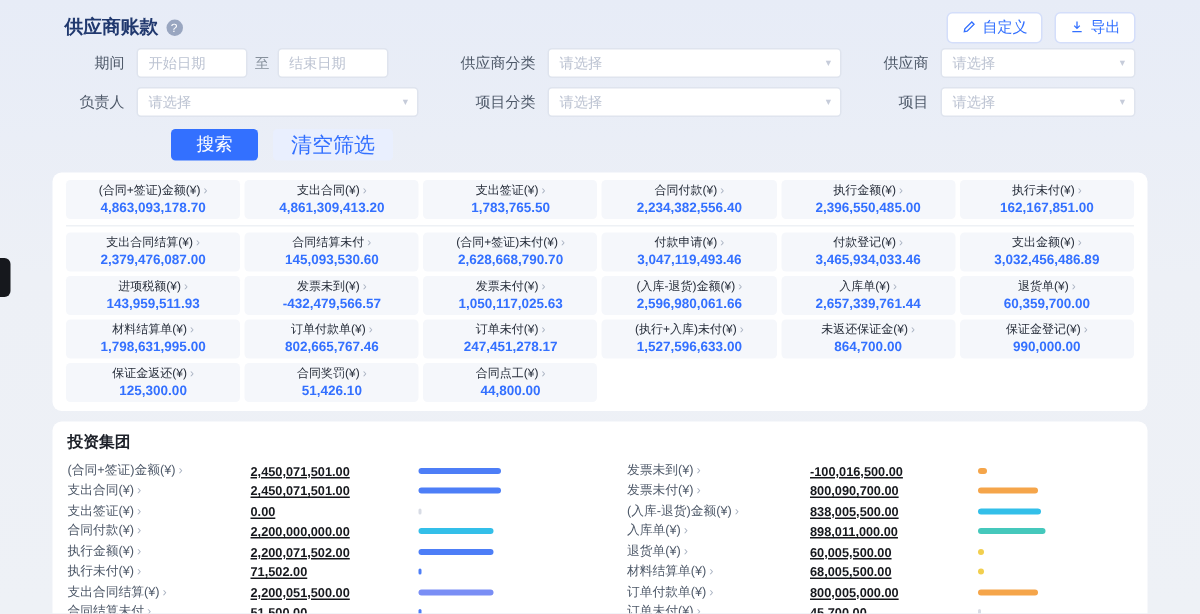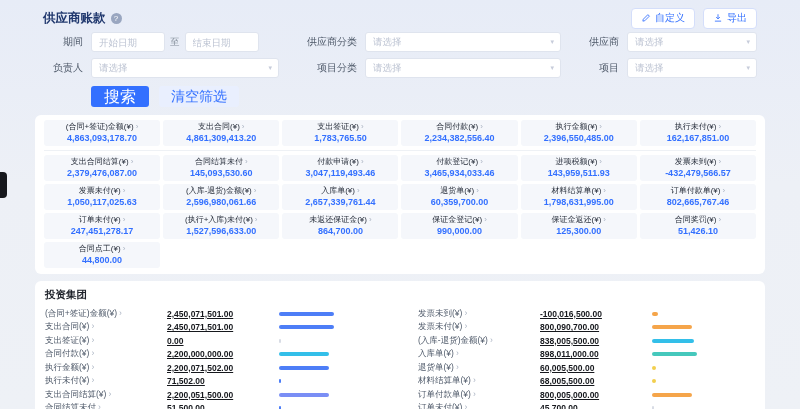--- a/index.html
+++ b/index.html
@@ -25,21 +25,21 @@
   .f-input,.f-select{flex:1;height:20px;background:#fff;border:1px solid #dfe4ee;border-radius:3px;font-size:9.5px;color:#333;padding:0 7px;display:flex;align-items:center;position:relative;font-family:inherit;}
   input.f-input{display:block;}
   input.f-input::placeholder{color:#bcc3d2;}
   .f-select{cursor:pointer;}
   .f-select .ph{color:#bcc3d2;}
   .f-select .chev{position:absolute;right:6px;color:#c6ccda;font-size:7px;}
   .date-group{display:flex;align-items:center;gap:5px;flex:1;}
   .date-group .f-input{width:74px;flex:none;}
   .to{font-size:9.5px;color:#86909c;}
   .f-actions{margin:8px 0 0 48px;display:flex;gap:10px;padding-bottom:2px;}
-  .btn-primary{width:58px;height:21px;background:#3370ff;border:none;border-radius:3px;color:#fff;font-size:16px;cursor:pointer;font-family:inherit;}
+  .btn-primary{width:58px;height:21px;background:#3370ff;border:none;border-radius:3px;color:#fff;font-size:12px;cursor:pointer;font-family:inherit;margin-left:23px;}
   .btn-light{height:21px;padding:0 12px;background:#e9effe;border:none;border-radius:3px;color:#3370ff;font-size:14px;cursor:pointer;font-family:inherit;}
 
   .stats-panel{margin-top:6px;background:#fff;border-radius:6px;padding:5px 9px 6px;}
   .stats-grid{display:grid;grid-template-columns:repeat(6,1fr);gap:3px;}
   .stats-divider{height:1px;background:#eef1f5;margin:4px 0;}
   .stat-card{background:#f5f7fb;border-radius:3px;text-align:center;padding:2px 2px 3px;overflow:hidden;cursor:pointer;}
   .stat-label{font-size:8px;line-height:9px;color:#272e3b;white-space:nowrap;}
   .arrow{color:#aab3c2;margin-left:2px;}
   .stat-value{font-size:9px;line-height:10px;font-weight:bold;color:#3370ff;margin-top:2px;white-space:nowrap;}
 
@@ -168,26 +168,34 @@
     <div class="stats-grid">
         <div class="stat-card">
           <div class="stat-label"><span>支出合同结算(¥)</span><span class="arrow">›</span></div>
           <div class="stat-value">2,379,476,087.00</div>
         </div>
         <div class="stat-card">
           <div class="stat-label"><span>合同结算未付</span><span class="arrow">›</span></div>
           <div class="stat-value">145,093,530.60</div>
         </div>
         <div class="stat-card">
+          <div class="stat-label"><span>(合同+签证)未付(¥)</span><span class="arrow">›</span></div>
+          <div class="stat-value">2,628,668,790.70</div>
+        </div>
+        <div class="stat-card">
           <div class="stat-label"><span>付款申请(¥)</span><span class="arrow">›</span></div>
           <div class="stat-value">3,047,119,493.46</div>
         </div>
         <div class="stat-card">
           <div class="stat-label"><span>付款登记(¥)</span><span class="arrow">›</span></div>
           <div class="stat-value">3,465,934,033.46</div>
+        </div>
+        <div class="stat-card">
+          <div class="stat-label"><span>支出金额(¥)</span><span class="arrow">›</span></div>
+          <div class="stat-value">3,032,456,486.89</div>
         </div>
         <div class="stat-card">
           <div class="stat-label"><span>进项税额(¥)</span><span class="arrow">›</span></div>
           <div class="stat-value">143,959,511.93</div>
         </div>
         <div class="stat-card">
           <div class="stat-label"><span>发票未到(¥)</span><span class="arrow">›</span></div>
           <div class="stat-value">-432,479,566.57</div>
         </div>
         <div class="stat-card">

